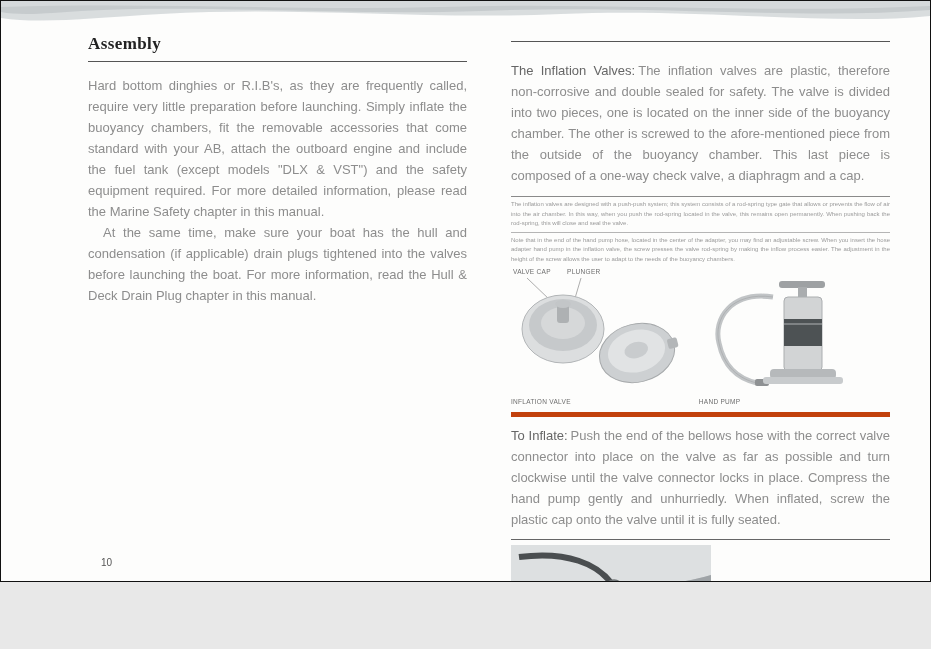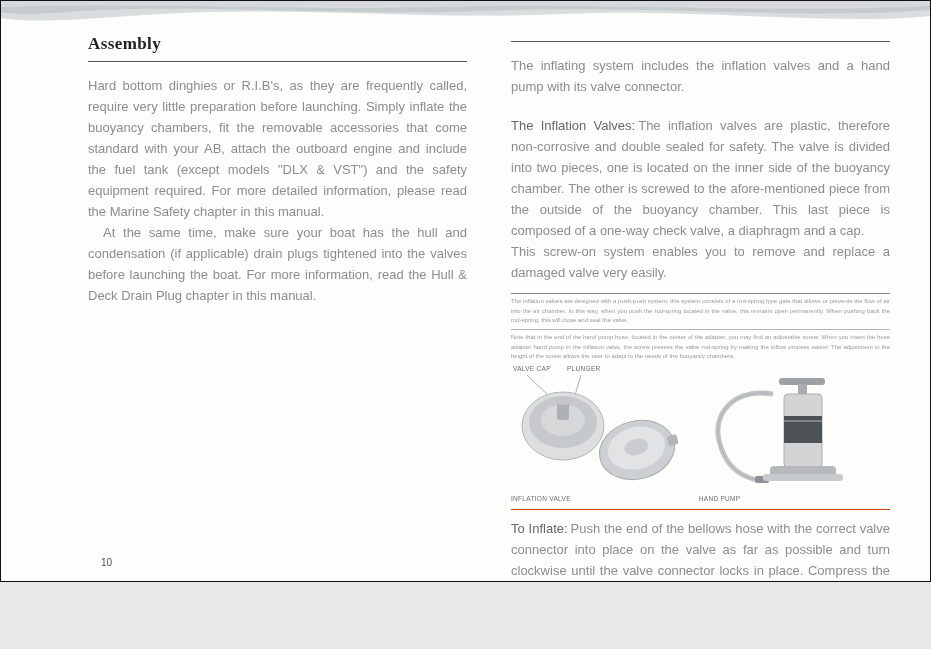--- a/index.html
+++ b/index.html
@@ -51,21 +51,21 @@
     font-size: 6.5px;
     color: #6d6d6d;
     letter-spacing: 0.3px;
   }
   .label-valve-cap { left: 2px; }
   .label-plunger { left: 56px; }
   .figure-svg { position: absolute; top: 9px; left: 0; }
   .figure-captions { display: flex; margin-top: 2px; }
   .figure-caption { font-size: 6.5px; color: #6d6d6d; letter-spacing: 0.3px; }
   .caption-pump { margin-left: 128px; }
-  .inflate-block { margin-top: 7px; border-top: 1px solid #c2410c; padding-top: 8px; }
+  .inflate-block { margin-top: 7px; border-top: 5px solid #c2410c; padding-top: 8px; }
   .photo-block { margin-top: 9px; border-top: 1px solid #666; padding-top: 5px; }
   .photo-svg { display: block; }
   .page-number {
     position: absolute;
     left: 100px;
     bottom: 13px;
     font-size: 10px;
     color: #555;
   }
 </style>
@@ -85,24 +85,22 @@
   <div class="col col-left">
     <h1 class="section-heading">Assembly</h1>
     <hr class="heading-rule">
     <p class="body-text mt14">Hard bottom dinghies or R.I.B's, as they are frequently called, require very little preparation before launching. Simply inflate the buoyancy chambers, fit the removable accessories that come standard with your AB, attach the outboard engine and include the fuel tank (except models "DLX &amp; VST") and the safety equipment required. For more detailed information, please read the Marine Safety chapter in this manual.</p>
     <p class="body-text indent">At the same time, make sure your boat has the hull and condensation (if applicable) drain plugs tightened into the valves before launching the boat. For more information, read the Hull &amp; Deck Drain Plug chapter in this manual.</p>
   </div>
 
   <div class="col col-right">
     <hr class="heading-rule">
 
-    <p class="body-text mt14">The inflating system includes the inflation valves and a hand pump with its valve connector.</p>
 
     <p class="body-text mt20"><strong>The Inflation Valves:</strong><span>The inflation valves are plastic, therefore non-corrosive and double sealed for safety. The valve is divided into two pieces, one is located on the inner side of the buoyancy chamber. The other is screwed to the afore-mentioned piece from the outside of the buoyancy chamber. This last piece is composed of a one-way check valve, a diaphragm and a cap.</span></p>
-    <p class="body-text">This screw-on system enables you to remove and replace a damaged valve very easily.</p>
 
     <div class="fineprint-block">
       <p class="fineprint">The inflation valves are designed with a push-push system; this system consists of a rod-spring type gate that allows or prevents the flow of air into the air chamber. In this way, when you push the rod-spring located in the valve, this remains open permanently. When pushing back the rod-spring, this will close and seal the valve.</p>
       <hr class="fineprint-divider">
       <p class="fineprint">Note that in the end of the hand pump hose, located in the center of the adapter, you may find an adjustable screw. When you insert the hose adapter hand pump in the inflation valve, the screw presses the valve rod-spring by making the inflow process easier. The adjustment in the height of the screw allows the user to adapt to the needs of the buoyancy chambers.</p>
     </div>
 
     <div class="figure-block">
       <span class="figure-label label-valve-cap">VALVE CAP</span>
       <span class="figure-label label-plunger">PLUNGER</span>

